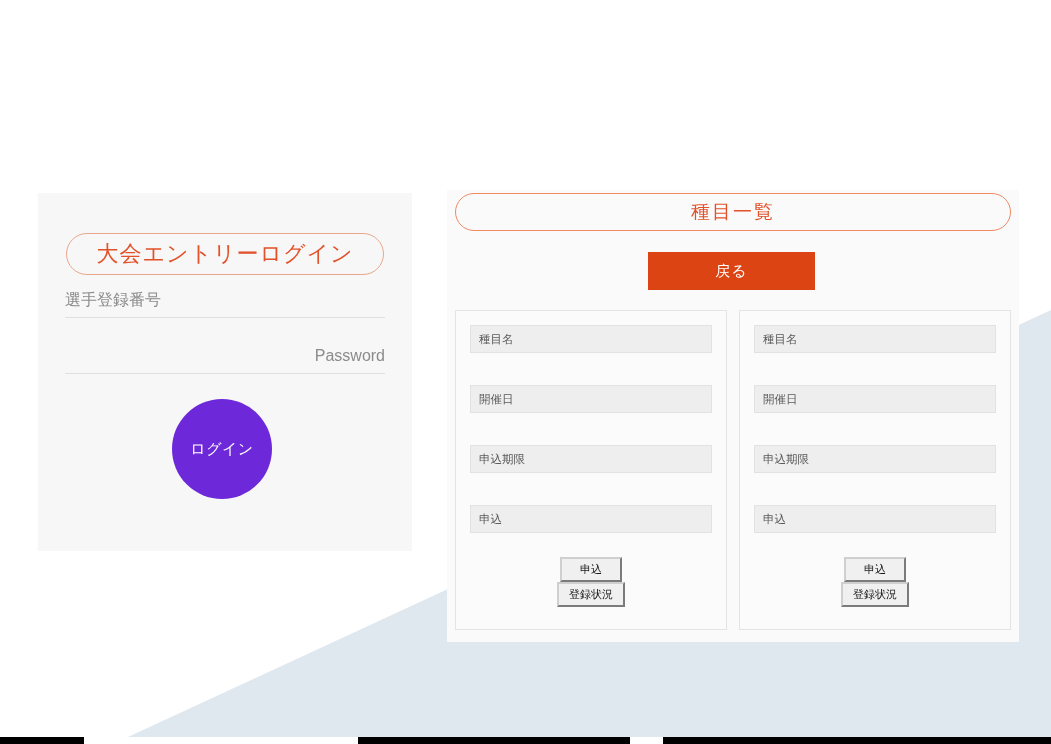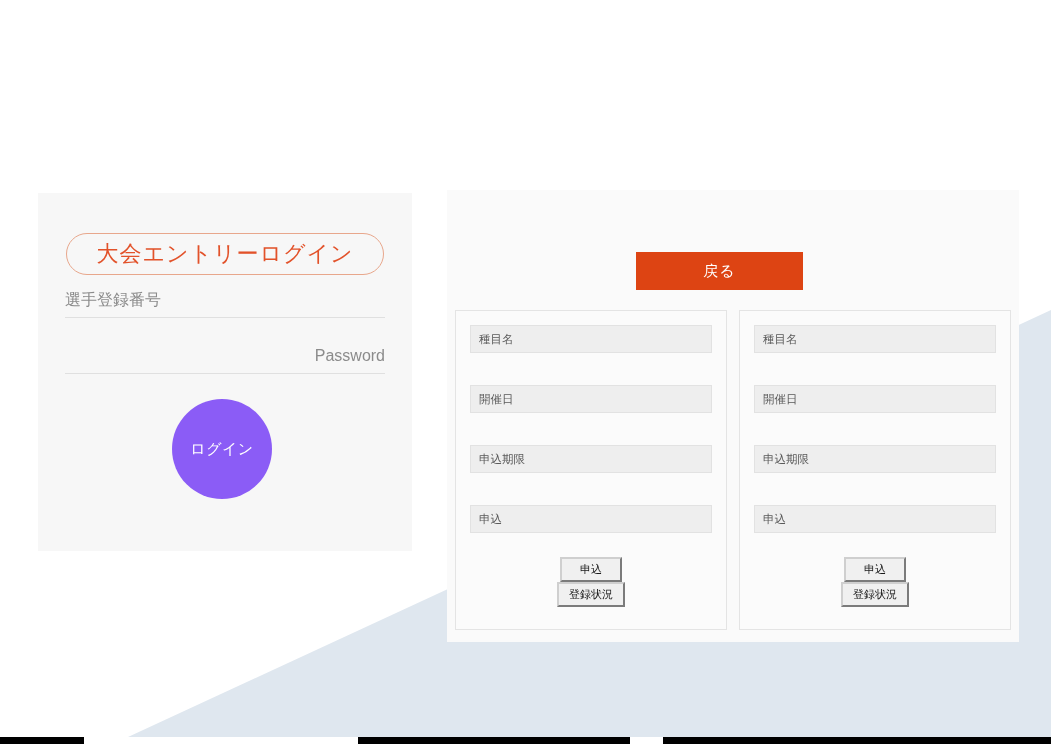--- a/index.html
+++ b/index.html
@@ -81,21 +81,21 @@
   #field-password  { top: 146px; text-align: right; }
 
   #login-submit {
     position: absolute;
     left: 172px;
     top: 399px;
     width: 100px;
     height: 100px;
     border: none;
     border-radius: 50%;
-    background: #8b5cf6;
+    background: #6d28d9;
     color: #ffffff;
     font-family: "Liberation Sans", "DejaVu Sans", sans-serif;
     font-size: 15px;
     letter-spacing: 0.5px;
     cursor: pointer;
     padding: 0;
     z-index: 3;
   }
 
   
@@ -119,21 +119,21 @@
     border-radius: 19px;
     color: #e2522a;
     font-size: 19px;
     letter-spacing: 2px;
     display: flex;
     align-items: center;
     justify-content: center;
   }
   #back-button {
     position: absolute;
-    left: 189px;
+    left: 201px;
     top: 62px;
     width: 167px;
     height: 38px;
     background: #dd4413;
     border: none;
     color: #ffffff;
     font-family: "Liberation Sans", "DejaVu Sans", sans-serif;
     font-size: 15px;
     letter-spacing: 1px;
     cursor: pointer;
@@ -209,20 +209,21 @@
   <div id="login-title-pill">大会エントリーログイン</div>
 
   <input id="field-player-id" class="login-field" type="text" placeholder="選手登録番号" style="">
 
   <input id="field-password" class="login-field" type="password" placeholder="Password" style="">
 </section>
 
 <button id="login-submit">ログイン</button>
 
 <section id="event-panel">
+  <div id="event-title-pill">種目一覧</div>
 
   <button id="back-button">戻る</button>
 
   <div id="event-cards">
 
     <article class="event-card">
       <input class="card-field" type="text" placeholder="種目名" style="">
       <input class="card-field" type="text" placeholder="開催日" style="">
       <input class="card-field" type="text" placeholder="申込期限" style="">
       <input class="card-field" type="text" placeholder="申込" style="">

